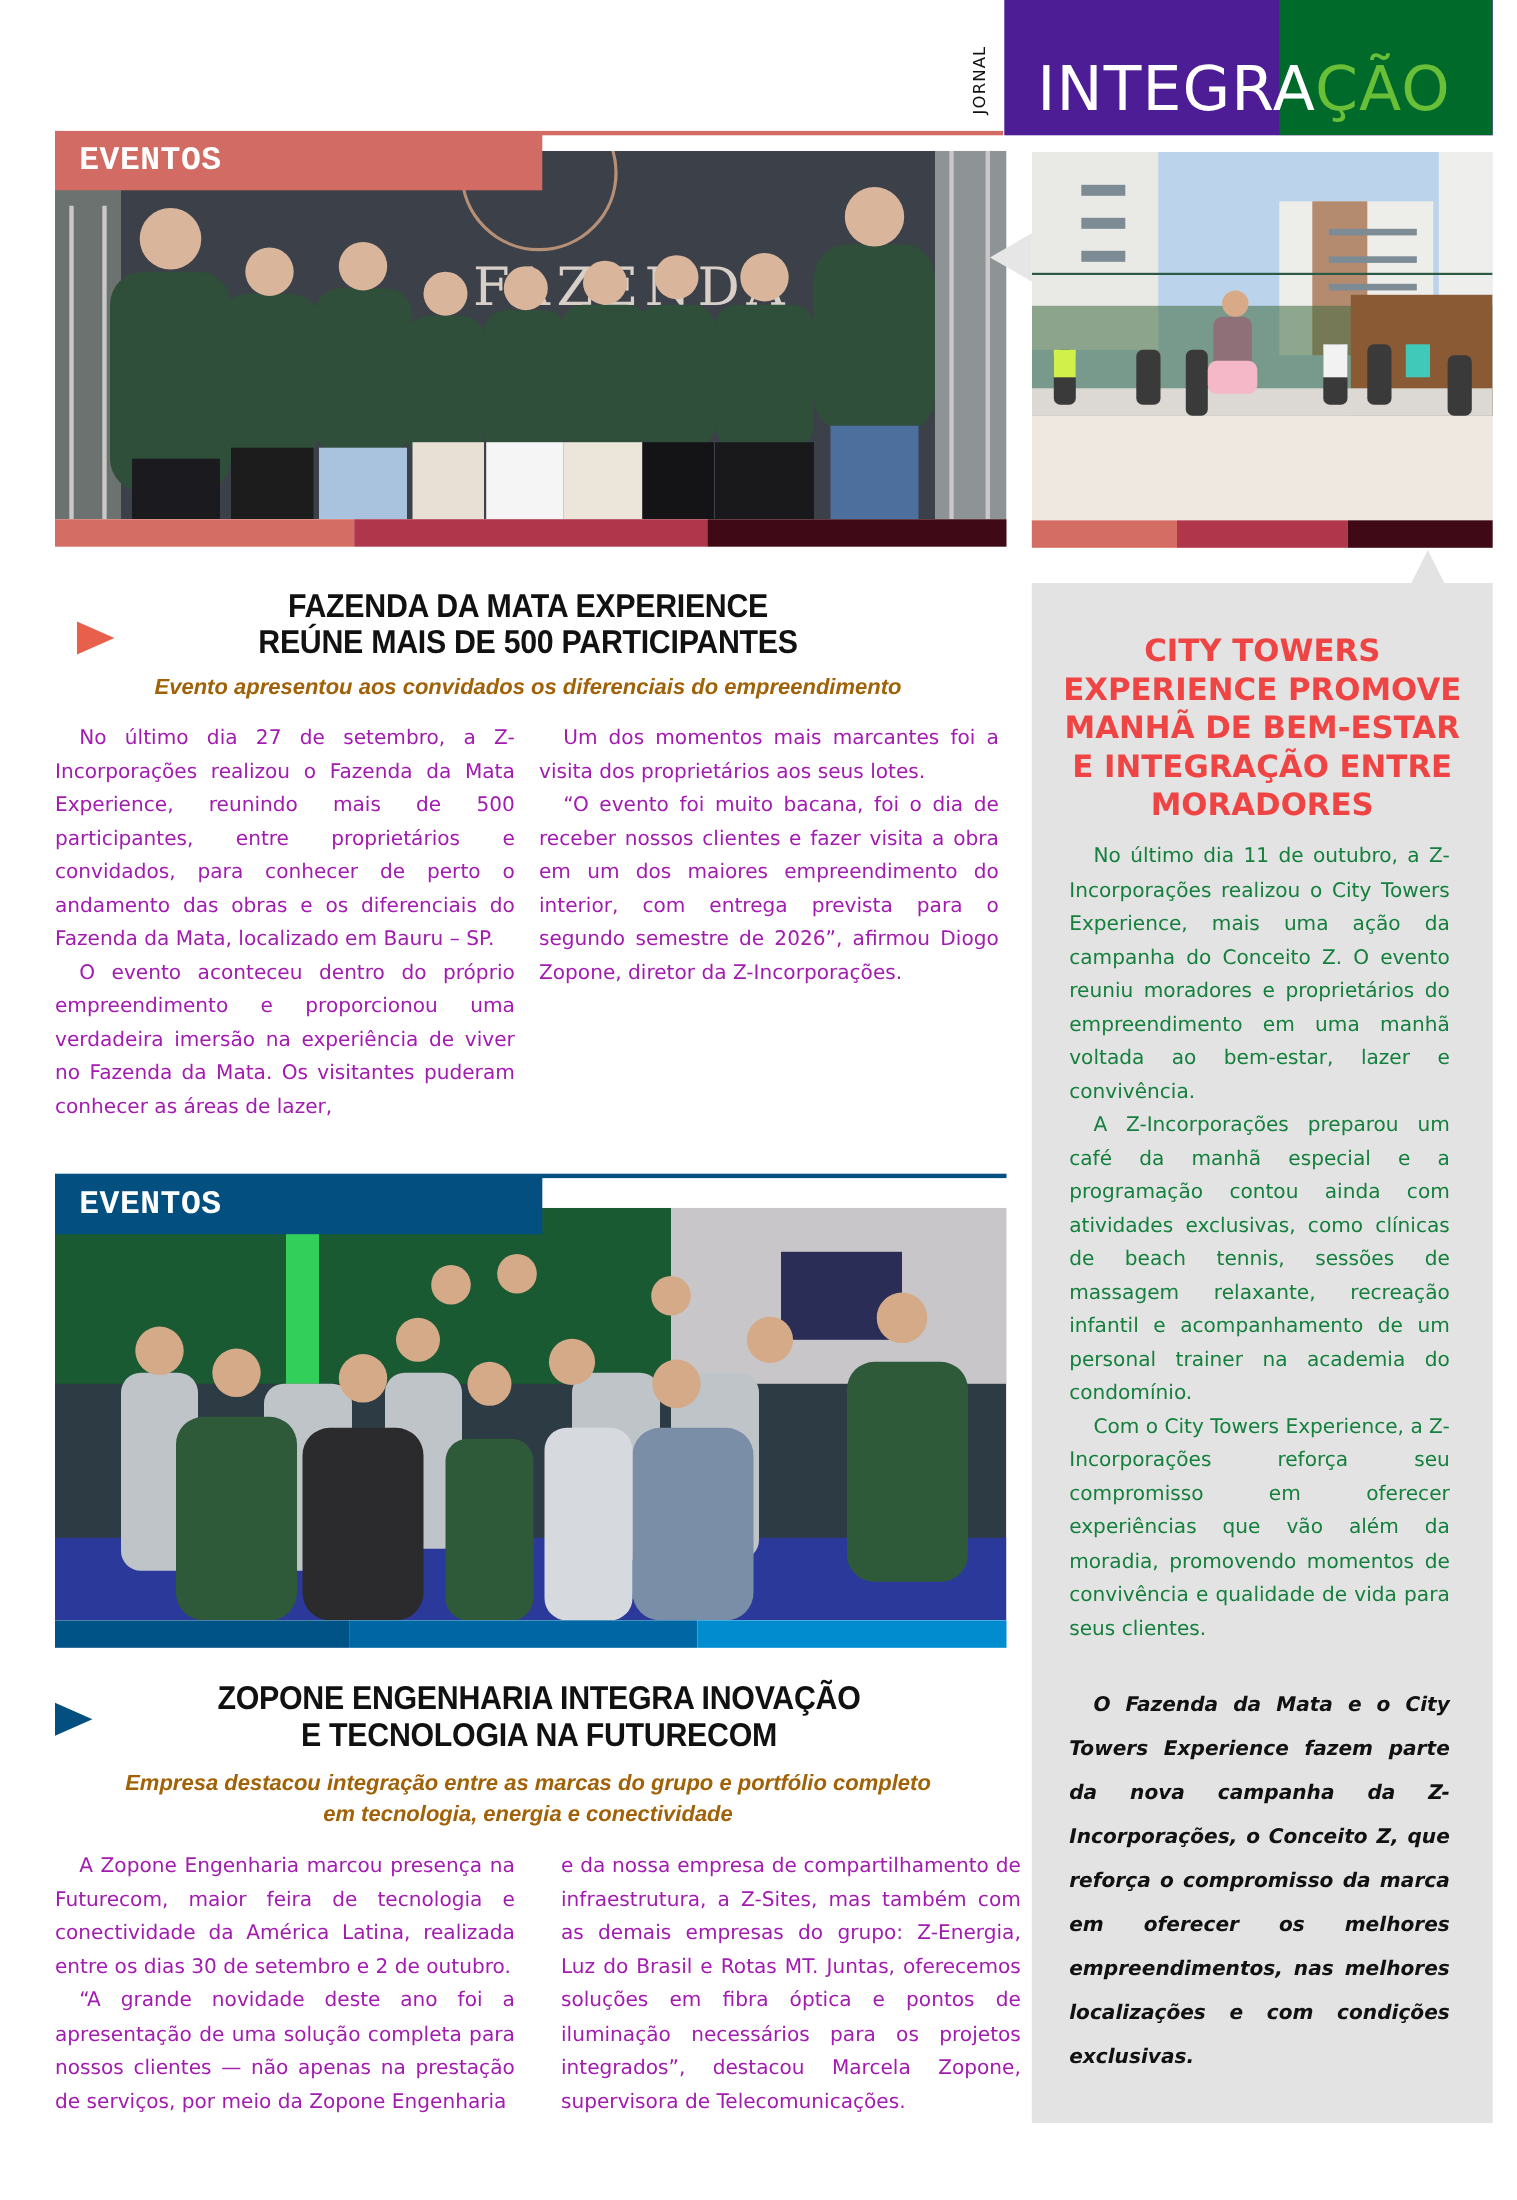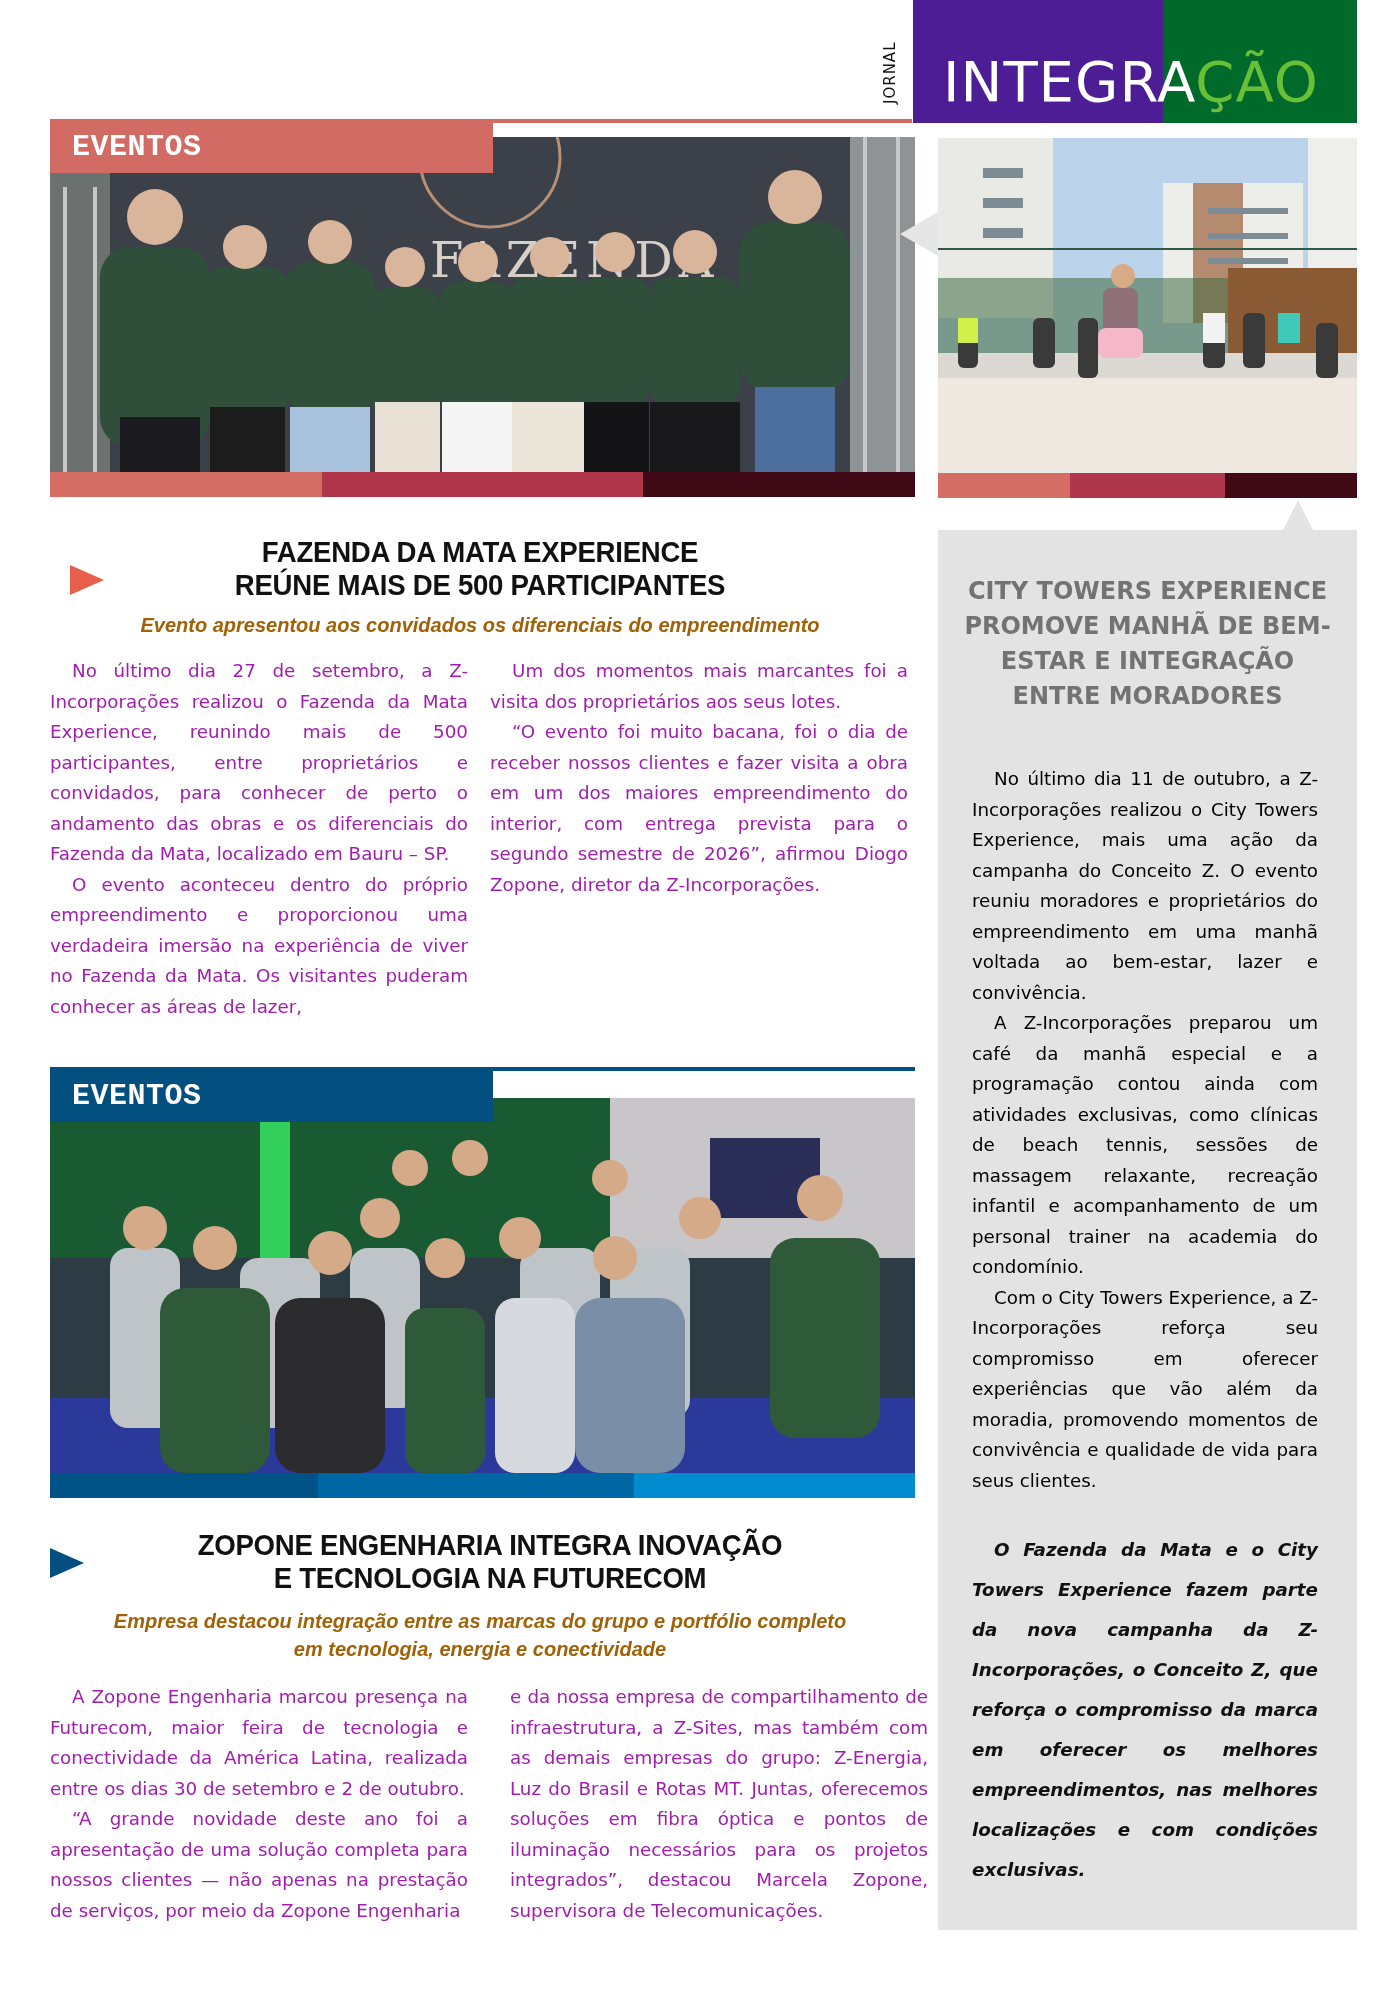--- a/index.html
+++ b/index.html
@@ -71,25 +71,25 @@
     border-left: 15px solid transparent; border-right: 15px solid transparent;
     border-bottom: 30px solid #e3e3e3;
   }
   .left-tri {
     position: absolute; left: 900px; top: 212px; width: 0; height: 0;
     border-top: 22px solid transparent; border-bottom: 22px solid transparent;
     border-right: 38px solid #e6e6e6;
   }
   .side-headline {
     position: absolute; left: 955px; top: 574px; width: 385px; text-align: center;
-    font-family: "DejaVu Sans", sans-serif; font-weight: bold; font-size: 24px; line-height: 35px; color: #737373;
+    font-family: "DejaVu Sans", sans-serif; font-weight: bold; font-size: 28px; line-height: 35px; color: #ef4444;
   }
   .side-col {
     position: absolute; left: 972px; top: 764px; width: 346px; font-family: "DejaVu Sans", sans-serif;
-    font-size: 18.3px; line-height: 30.5px; text-align: justify; color: #000000;
+    font-size: 18.3px; line-height: 30.5px; text-align: justify; color: #15803d;
   }
   .side-col p { text-indent: 22px; }
   .side-quote {
     position: absolute; left: 972px; top: 1530px; width: 346px; font-family: "DejaVu Sans", sans-serif;
     font-weight: bold; font-style: italic; font-size: 18.3px; line-height: 40px; text-align: justify; color: #111;
     text-indent: 22px;
   }
 </style>
 </head>
 <body>

